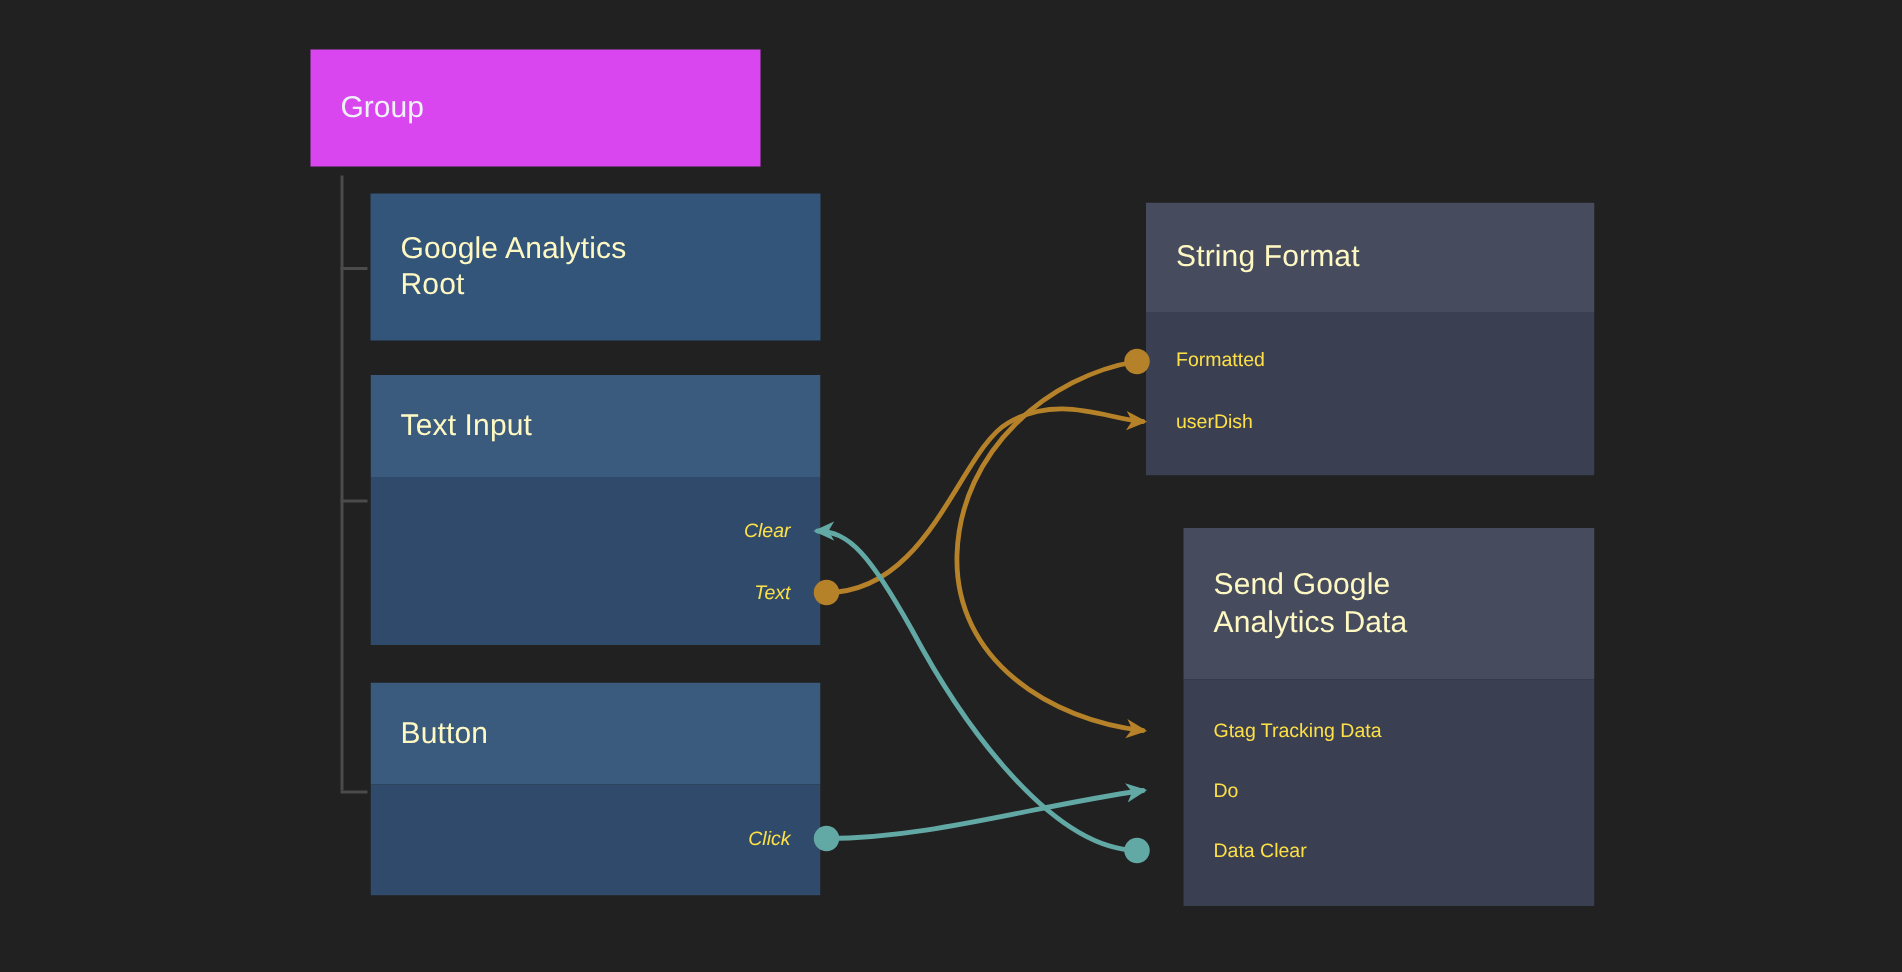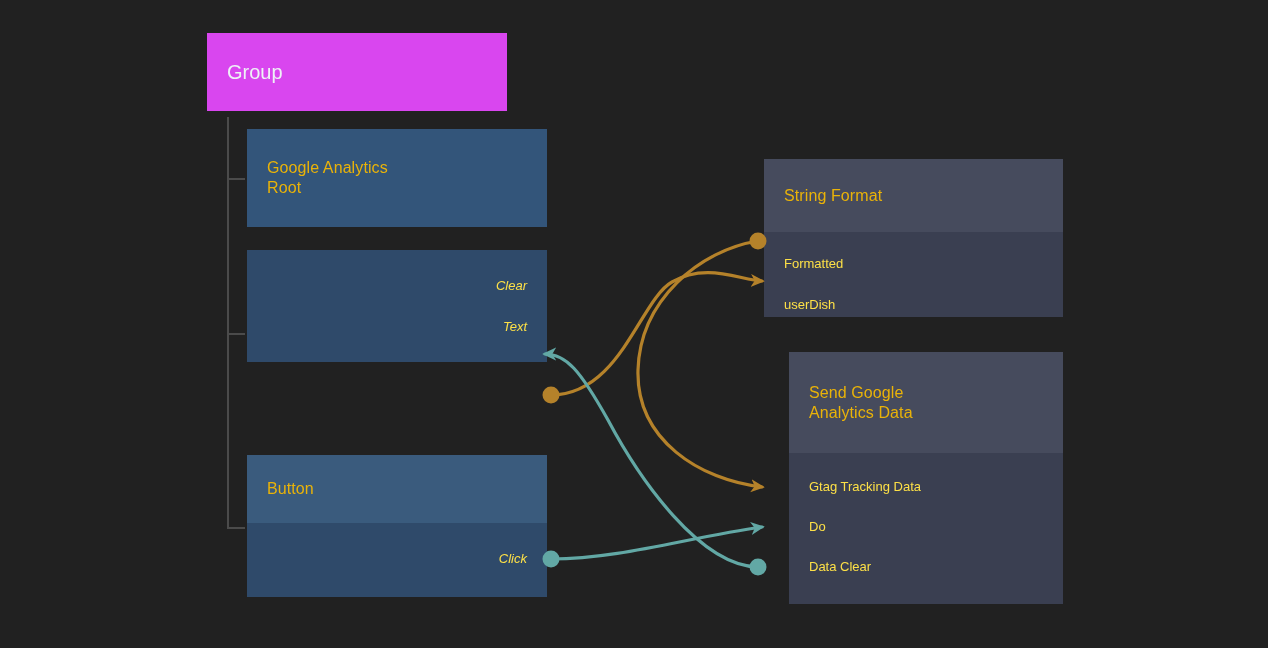--- a/index.html
+++ b/index.html
@@ -21,23 +21,23 @@
   .node {
     position: absolute;
     box-sizing: border-box;
     overflow: hidden;
   }
   .node-header {
     box-sizing: border-box;
     display: flex;
     align-items: center;
     padding: 0 20px;
-    font-size: 16px;
+    font-size: 20px;
     line-height: 1.22;
-    color: #eab308;
+    color: #fef9c3;
     letter-spacing: .1px;
     white-space: pre-line;
   }
   .node-body {
     box-sizing: border-box;
     position: relative;
     width: 100%;
   }
 
   
@@ -103,39 +103,40 @@
 
   <div id="nodes-layer">
       <div class="node theme-group group-node" style="left: 207px; top: 33px; width: 300px; height: 78px;">
         <span>Group</span>
       </div>
       <div class="node theme-blue solid" style="left: 247px; top: 129px; width: 300px; height: 98px;">
         <div class="node-header" style="background: transparent; height: 98px; align-items: center;">Google Analytics
 Root</div>
       </div>
       <div class="node theme-blue" style="left: 247px; top: 250px; width: 300px; height: 180px;">
+        <div class="node-header" style="height: 68px;">Text Input</div>
         <div class="node-body" style="height: 112px;">
           <div class="port-row out" style="top: 25px;">
             <span class="port-label">Clear</span>
           </div>
           <div class="port-row out" style="top: 66px;">
             <span class="port-label">Text</span>
           </div>
         </div>
       </div>
       <div class="node theme-blue" style="left: 247px; top: 455px; width: 300px; height: 142px;">
         <div class="node-header" style="height: 68px;">Button</div>
         <div class="node-body" style="height: 74px;">
           <div class="port-row out" style="top: 25px;">
             <span class="port-label">Click</span>
           </div>
         </div>
       </div>
       <div class="node theme-gray" style="left: 764px; top: 135px; width: 299px; height: 182px;">
-        <div class="node-header" style="height: 73px; margin-top: 24px;">String Format</div>
+        <div class="node-header" style="height: 73px;">String Format</div>
         <div class="node-body" style="height: 109px;">
           <div class="port-row in" style="top: 21px;">
             <span class="port-label">Formatted</span>
           </div>
           <div class="port-row in" style="top: 62px;">
             <span class="port-label">userDish</span>
           </div>
         </div>
       </div>
       <div class="node theme-gray" style="left: 764px; top: 352px; width: 299px; height: 252px; padding-left: 25px;">

